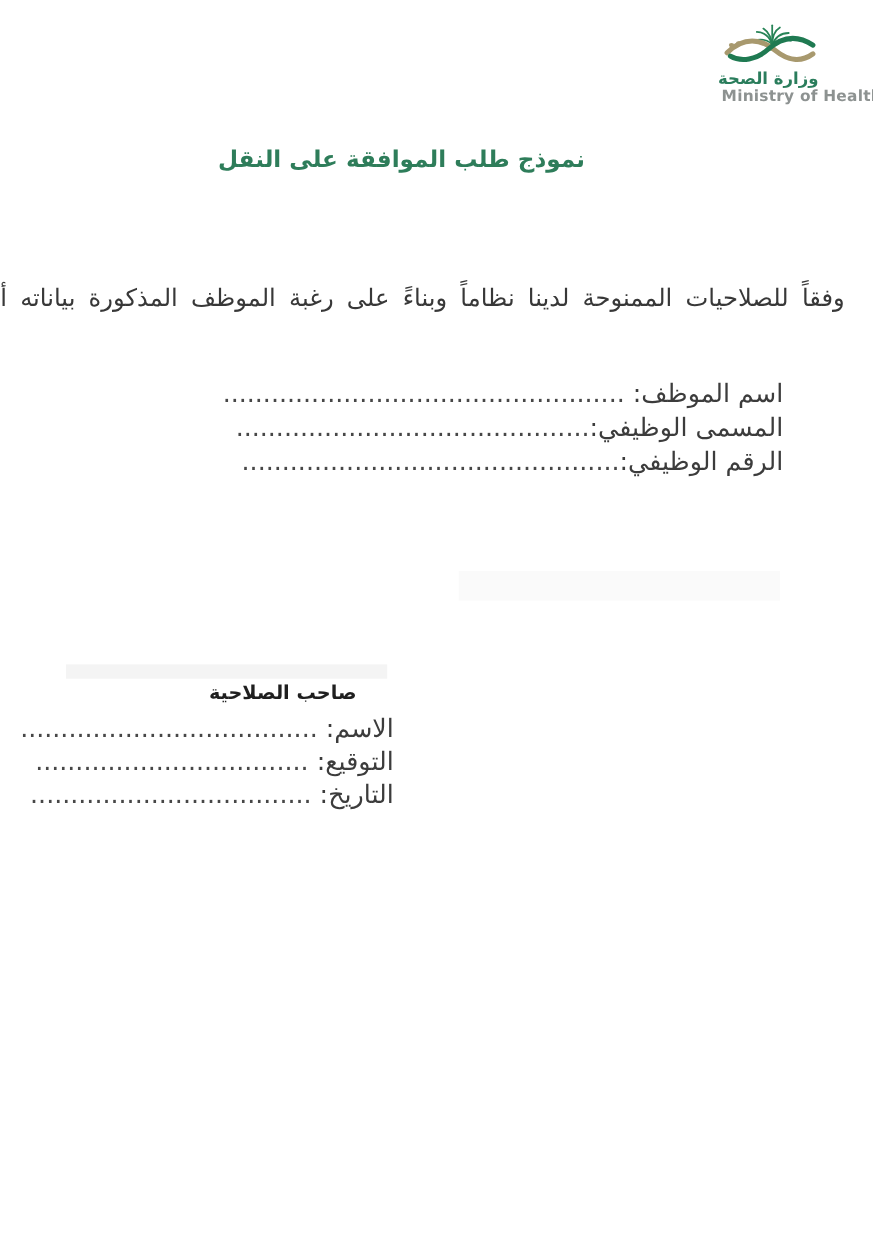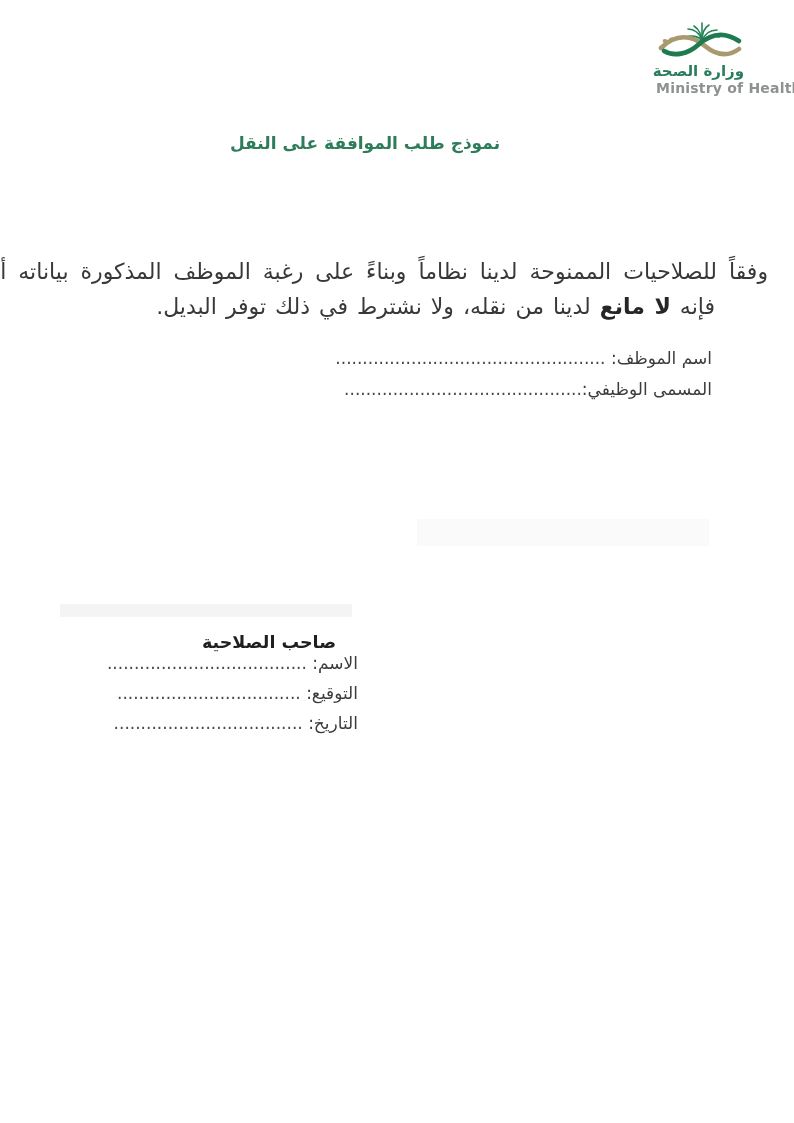--- a/index.html
+++ b/index.html
@@ -22,46 +22,46 @@
     direction:rtl;white-space:nowrap;
   }
   .logo-en{
     margin-top:2px;
     font-size:14px;color:#8d9291;letter-spacing:.2px;white-space:nowrap;font-weight:bold;
   }
   
   .title{
     position:absolute;top:133px;left:0;width:730px;
     margin:0;text-align:center;
-    font-size:17px;font-weight:bold;color:#2e7d5a;
+    font-size:21px;font-weight:bold;color:#2e7d5a;
     direction:rtl;
   }
   
   .intro-line{
     position:absolute;
     direction:rtl;white-space:nowrap;
     font-size:22px;color:#383838;
   }
   .intro-line-1{top:259px;right:26px;word-spacing:5px;}
   .intro-line-2{top:294px;right:79px;word-spacing:2px;}
   .intro-line-2 b{font-weight:bold;color:#262626;}
   
   .field-block{
     position:absolute;
     direction:rtl;text-align:right;
-    font-size:17px;color:#3c3c3c;
+    font-size:23px;color:#3c3c3c;
   }
   .emp-block{top:343px;right:82px;line-height:31px;}
   .auth-block{top:648px;right:436px;line-height:30px;}
   .field-row{white-space:nowrap;}
   .field-row .dots{color:#474747;letter-spacing:.5px;}
   
   .auth-heading{
     position:absolute;top:620px;left:168px;width:178px;
-    margin:12px;text-align:center;
+    margin:0;text-align:center;
     font-size:17.5px;font-weight:600;color:#1f1f1f;
     direction:rtl;
   }
   
   .faded-area-1{
     position:absolute;left:417px;top:519px;width:292px;height:27px;
     background:#fafafa;
   }
   .faded-area-2{
     position:absolute;left:60px;top:604px;width:292px;height:13px;
@@ -94,25 +94,25 @@
       <ellipse cx="7" cy="29" rx="2.4" ry="2" fill="#a8996e"></ellipse>
       <ellipse cx="13.5" cy="27.5" rx="2.4" ry="2" fill="#a8996e"></ellipse>
     </svg>
     <div class="logo-ar">وزارة الصحة</div>
     <div class="logo-en">Ministry of Health</div>
   </div>
 
   <h1 class="title">نموذج طلب الموافقة على النقل</h1>
 
   <div class="intro-line intro-line-1">وفقاً للصلاحيات الممنوحة لدينا نظاماً وبناءً على رغبة  الموظف المذكورة بياناته أدناه</div>
-  <div class="intro-line intro-line-2"><span>فإنه </span><b>لا مانع</b><span>  لدينا من نقله، ولا نشترط في ذلك توفر البديل.</span></div>
 
   <div class="field-block emp-block">
     <div class="field-row"><span class="lbl">اسم الموظف:</span><span class="dots"> ..................................................</span></div>
     <div class="field-row"><span class="lbl">المسمى الوظيفي:</span><span class="dots">............................................</span></div>
+    <div class="field-row"><span class="lbl">الرقم الوظيفي:</span><span class="dots">...............................................</span></div>
   </div>
 
   <div class="faded-area-1"></div>
   <div class="faded-area-2"></div>
 
   <h2 class="auth-heading">صاحب الصلاحية</h2>
   <div class="field-block auth-block">
     <div class="field-row"><span class="lbl">الاسم:</span><span class="dots"> .....................................</span></div>
     <div class="field-row"><span class="lbl">التوقيع:</span><span class="dots"> ..................................</span></div>
     <div class="field-row"><span class="lbl">التاريخ:</span><span class="dots"> ...................................</span></div>

